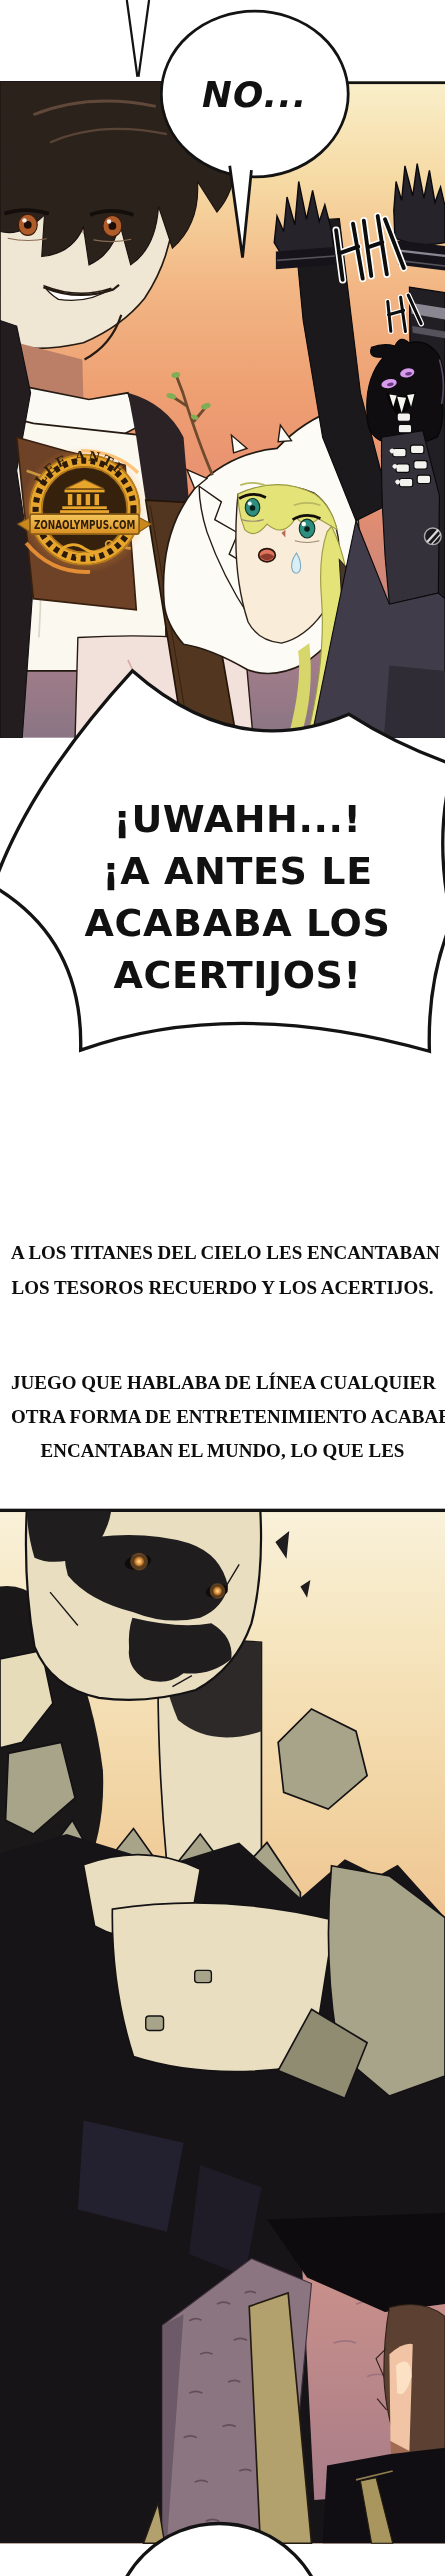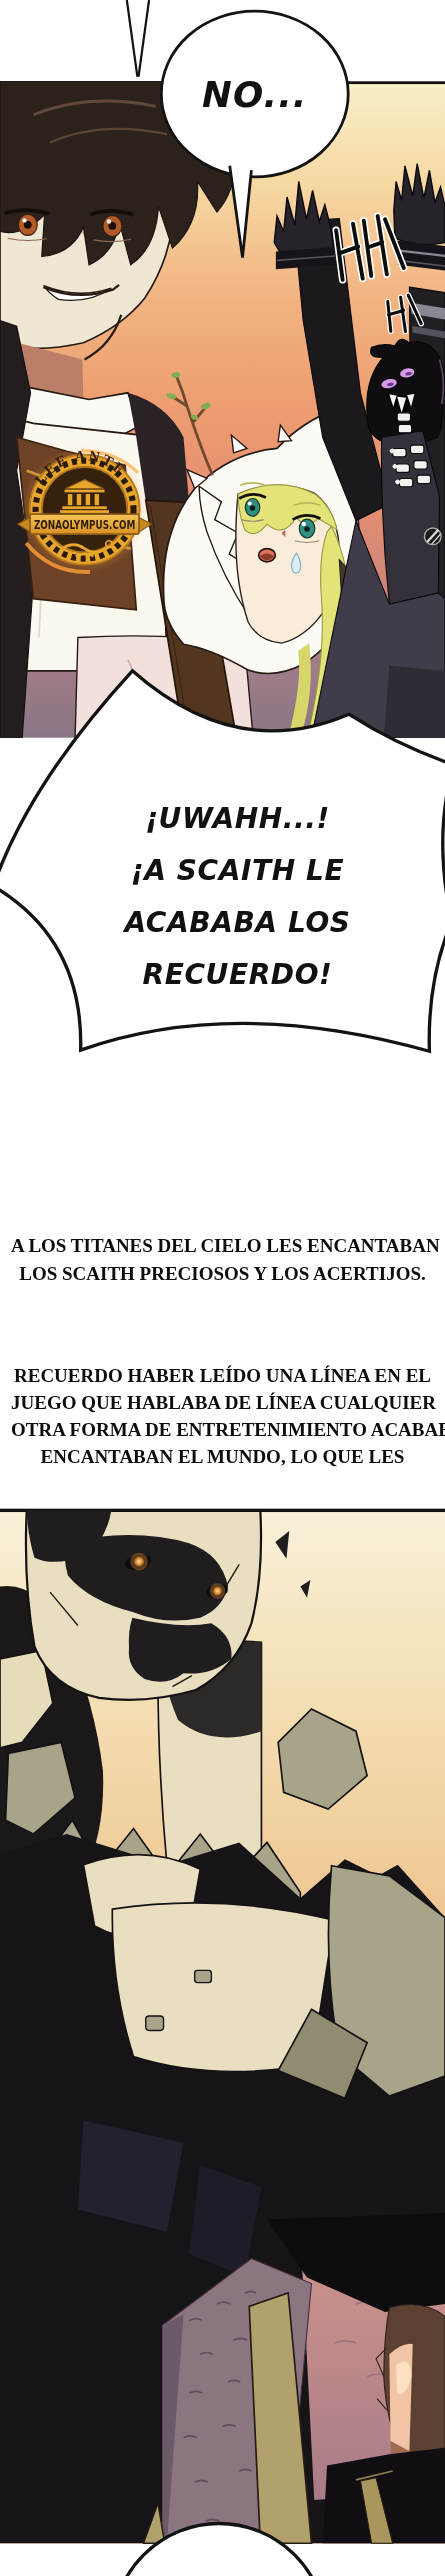--- a/index.html
+++ b/index.html
@@ -1,29 +1,29 @@
 <!DOCTYPE html>
 <html style="font-size:9px"><head>
 <meta charset="utf-8">
 <style>
   html,body{margin:0;padding:0;background:#ffffff;}
   .page{position:relative;width:445px;height:2576px;margin:0 auto;background:#ffffff;overflow:hidden;font-family:"DejaVu Sans",sans-serif;}
   .abs{position:absolute;}
   svg{display:block;}
   
   .shout-text{position:absolute;top:793px;left:30px;width:415px;text-align:center;
-    font-family:"DejaVu Sans",sans-serif;font-weight:bold;font-style:italic;
-    font-size:28px;line-height:52px;color:#111;letter-spacing:0.6px;}
+    font-family:"DejaVu Sans",sans-serif;font-weight:bold;
+    font-size:38px;line-height:52px;color:#111;letter-spacing:0.6px;}
   .shout-text .line{display:block;}
   
   .narr{position:absolute;left:11px;width:423px;text-align:center;color:#0d0d0d;
     font-family:"Liberation Serif","DejaVu Serif",serif;font-weight:bold;}
   .narr1{top:1232px;font-size:19px;line-height:28px;}
   .narr2{top:1362px;font-size:19px;line-height:27px;}
-  .narr .line{display:block;white-space:nowrap;}
+  .narr .line{display:block;white-space:nowrap;margin-top:7px;}
   .no-text{font-family:"DejaVu Sans",sans-serif;font-weight:bold;font-style:italic;
     font-size:64px;letter-spacing:2px;fill:#111;}
   .badge-arc{font-family:"Liberation Serif","DejaVu Serif",serif;font-weight:bold;
     font-size:27px;letter-spacing:4px;fill:#2e1d08;}
   .badge-site{font-family:"DejaVu Sans",sans-serif;font-weight:bold;font-size:23px;fill:#2e1d08;}
 </style>
 </head>
 <body>
 
 <div class="page">
@@ -246,31 +246,30 @@
     <path d="M413,298 L436,463 L452,306" fill="#ffffff" stroke="#131313" stroke-width="5" stroke-linejoin="miter"></path>
     <circle cx="432" cy="301" r="14" fill="#ffffff"></circle>
     <text x="458" y="192" text-anchor="middle" class="no-text">NO...</text>
   </svg>
 
   <svg class="abs" style="top:640px;left:0" width="445" height="501" viewBox="0 0 800 900" xmlns="http://www.w3.org/2000/svg">
     <path d="M238,55 Q425,220 627,133 Q716,190 816,224 Q778,350 812,506 Q768,610 772,739 Q420,640 145,737 Q150,538 -12,442 Q52,258 238,55 Z" fill="#ffffff" stroke="#131313" stroke-width="6" stroke-linejoin="miter"></path>
   </svg>
   <div class="shout-text">
     <span class="line">¡UWAHH...!</span>
-    <span class="line">¡A SCAITH LE</span>
+    <span class="line">¡A ANTES LE</span>
     <span class="line">ACABABA LOS</span>
-    <span class="line">RECUERDO!</span>
+    <span class="line">ACERTIJOS!</span>
   </div>
 
   <div class="narr narr1">
     <span class="line">A LOS TITANES DEL CIELO LES ENCANTABAN</span>
-    <span class="line">LOS SCAITH PRECIOSOS Y LOS ACERTIJOS.</span>
+    <span class="line">LOS TESOROS RECUERDO Y LOS ACERTIJOS.</span>
   </div>
   <div class="narr narr2">
-    <span class="line">RECUERDO HABER LEÍDO UNA LÍNEA EN EL</span>
     <span class="line">JUEGO QUE HABLABA DE LÍNEA CUALQUIER</span>
     <span class="line">OTRA FORMA DE ENTRETENIMIENTO ACABABA</span>
     <span class="line">ENCANTABAN EL MUNDO, LO QUE LES</span>
   </div>
 
   <svg class="abs" style="top:1508px;left:0" width="445" height="1036" viewBox="0 0 800 1860" xmlns="http://www.w3.org/2000/svg">
     <defs>
       <linearGradient id="p2bg" x1="0" y1="0" x2="0" y2="1">
         <stop offset="0" stop-color="#f9f1da"></stop>
           <stop offset="0.12" stop-color="#f6e6c0"></stop>

